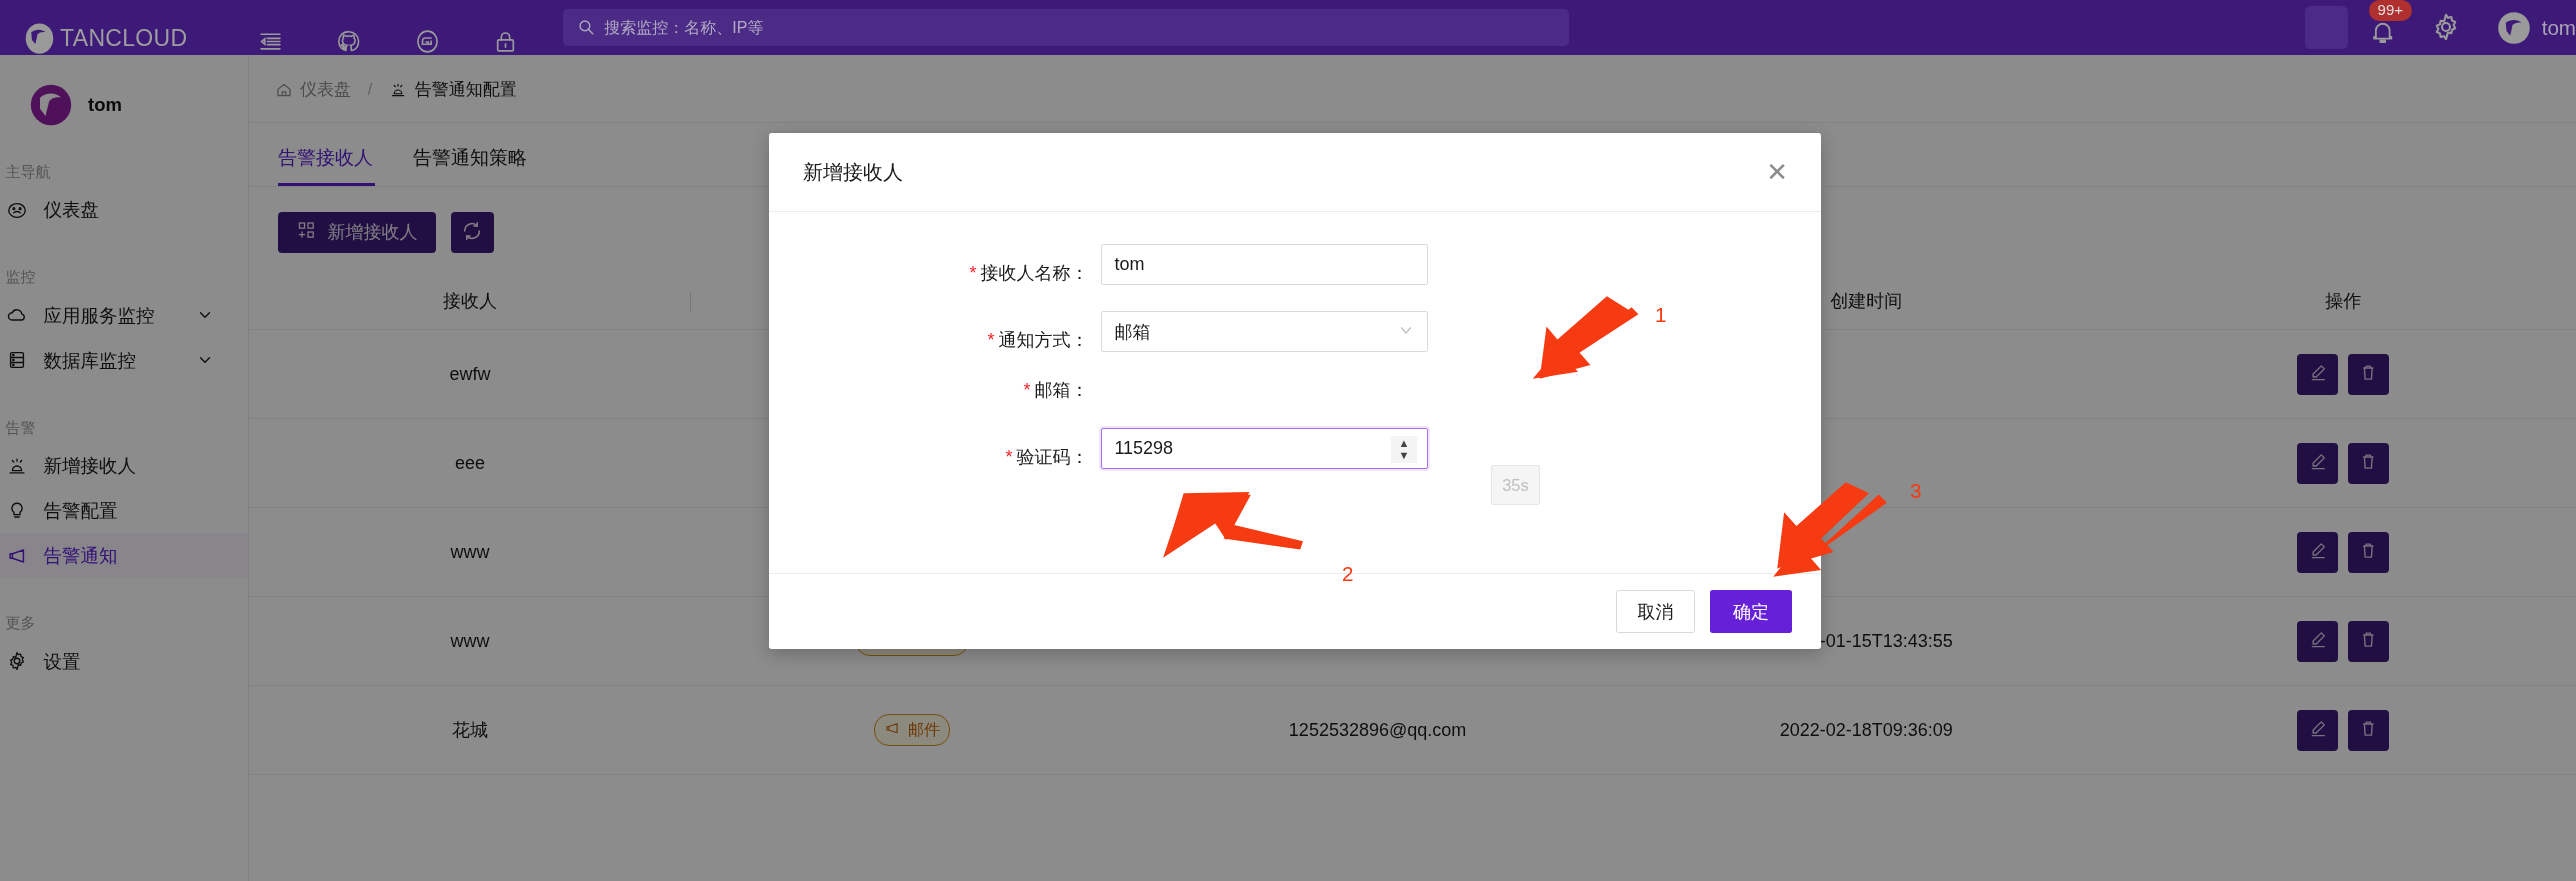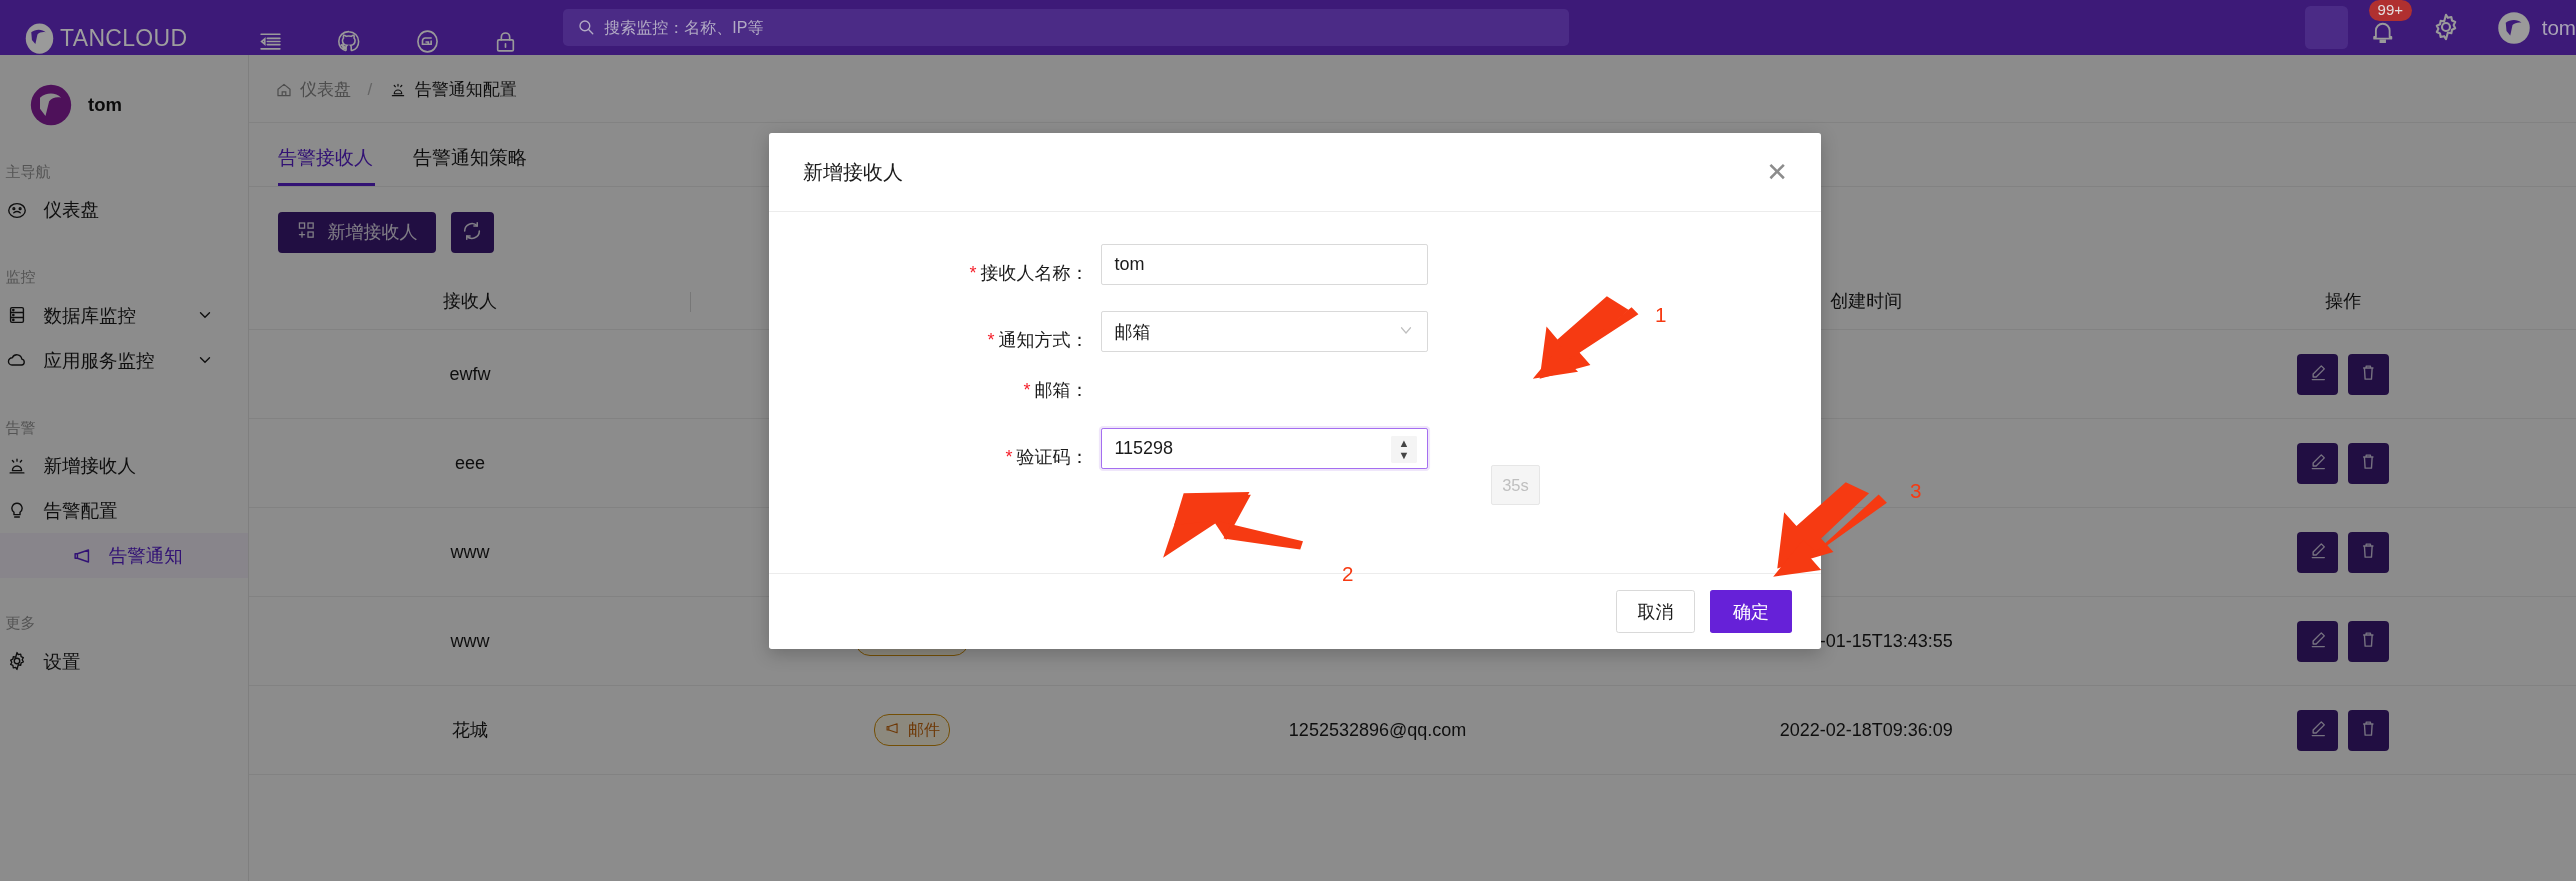--- a/index.html
+++ b/index.html
@@ -61,21 +61,21 @@
   .side-user { display: flex; align-items: center; gap: 15px; padding: 27.5px 0 0 29px; }
   .side-ava { width: 44px; height: 44px; }
   .side-user-name { font-size: 18.5px; font-weight: bold; color: #141414; }
   .side-group {
     font-size: 15px; color: #9a9a9a; padding-left: 5.5px; margin-top: 36px; margin-bottom: 5.5px;
   }
   .side-item {
     display: flex; align-items: center; height: 45px; padding-left: 5.5px;
     gap: 15px; font-size: 18.5px; color: #1b1b1b; cursor: pointer; position: relative;
   }
-  .side-item.active { color: #5b21d4; background: #f7f3fe; justify-content: center; }
+  .side-item.active { color: #5b21d4; background: #f7f3fe; }
   .side-item .ic { width: 23px; height: 23px; flex: none; display:flex; align-items:center; justify-content:center; }
   .side-item .ic svg { width: 22px; height: 22px; }
   .side-chev { position: absolute; right: 34px; width: 18px; height: 18px; }
 
   
   .main { position: absolute; left: 249px; top: 55px; width: 2327px; height: 827px; background: #fff; }
   .crumb { display: flex; align-items: center; gap: 9.6px; padding: 23px 0 0 26px; font-size: 17px; }
   .crumb .c-icon { width: 18px; height: 18px; }
   .crumb .c-first { color: #8c8c8c; cursor: pointer; display: flex; align-items: center; gap: 6.9px; }
   .crumb .c-sep { color: #b9b9b9; margin: 0 6.9px; }
@@ -298,41 +298,41 @@
           <path d="M8.5 15c2-1.6 5-1.6 7 0" stroke-linecap="round"></path>
         </svg>
       </span>
       <span>仪表盘</span>
     </div>
 
     <div class="side-group">监控</div>
     <div class="side-item">
       <span class="ic">
         <svg viewBox="0 0 24 24" fill="none" stroke="#1b1b1b" stroke-width="1.5">
+          <path d="M6.5 17.5a4 4 0 0 1 .4-8 5.5 5.5 0 0 1 10.4 1.5 3.3 3.3 0 0 1-.3 6.5z" stroke-linejoin="round"></path>
+        </svg>
+      </span>
+      <span>应用服务监控</span>
+      <span class="side-chev">
+        <svg viewBox="0 0 24 24" fill="none" stroke="#1b1b1b" stroke-width="1.8">
+            <path d="M6 9l6 6 6-6" stroke-linecap="round"></path>
+          </svg>
+      </span>
+    </div>
+    <div class="side-item">
+      <span class="ic">
+        <svg viewBox="0 0 24 24" fill="none" stroke="#1b1b1b" stroke-width="1.5">
           <rect x="5" y="4" width="14" height="16" rx="1.5"></rect>
             <path d="M5 9.3h14M5 14.7h14"></path>
           <circle cx="8" cy="6.6" r=".7" fill="#1b1b1b"></circle>
             <circle cx="8" cy="12" r=".7" fill="#1b1b1b"></circle>
             <circle cx="8" cy="17.4" r=".7" fill="#1b1b1b"></circle>
         </svg>
       </span>
       <span>数据库监控</span>
-      <span class="side-chev">
-        <svg viewBox="0 0 24 24" fill="none" stroke="#1b1b1b" stroke-width="1.8">
-            <path d="M6 9l6 6 6-6" stroke-linecap="round"></path>
-          </svg>
-      </span>
-    </div>
-    <div class="side-item">
-      <span class="ic">
-        <svg viewBox="0 0 24 24" fill="none" stroke="#1b1b1b" stroke-width="1.5">
-          <path d="M6.5 17.5a4 4 0 0 1 .4-8 5.5 5.5 0 0 1 10.4 1.5 3.3 3.3 0 0 1-.3 6.5z" stroke-linejoin="round"></path>
-        </svg>
-      </span>
-      <span>应用服务监控</span>
       <span class="side-chev">
         <svg viewBox="0 0 24 24" fill="none" stroke="#1b1b1b" stroke-width="1.8">
             <path d="M6 9l6 6 6-6" stroke-linecap="round"></path>
           </svg>
       </span>
     </div>
 
     <div class="side-group">告警</div>
     <div class="side-item">
       <span class="ic">

